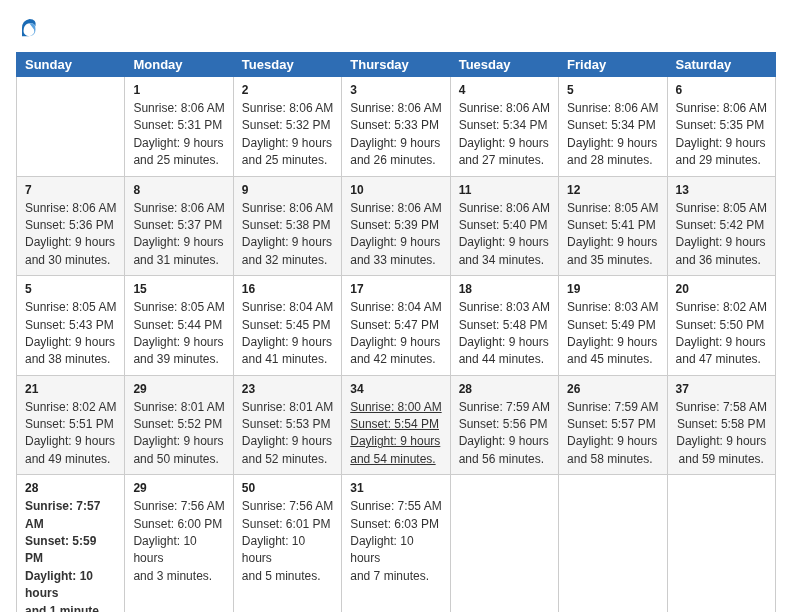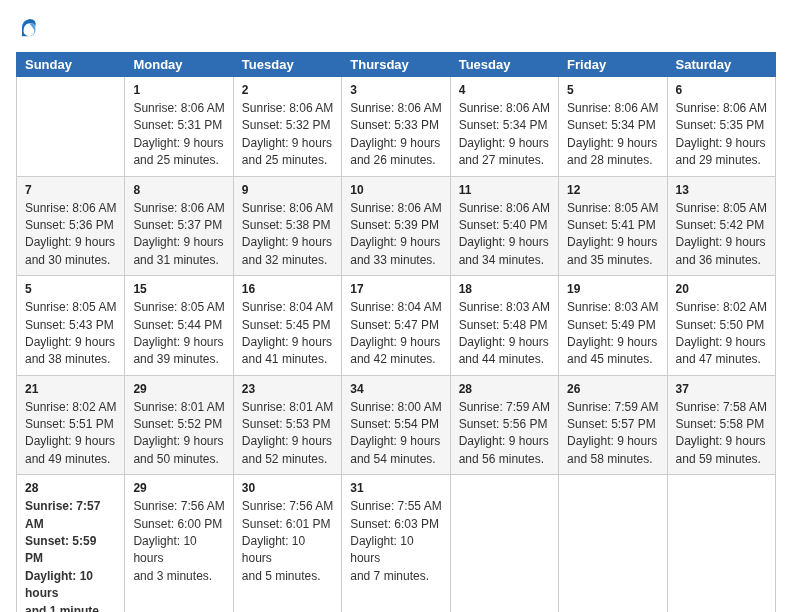--- a/index.html
+++ b/index.html
@@ -282,42 +282,42 @@
         </td>
         <td>
           <div class="day-num">23</div>
           <div class="day-info" style="white-space: pre-line;">Sunrise: 8:01 AM
 Sunset: 5:53 PM
 Daylight: 9 hours
 and 52 minutes.</div>
         </td>
         <td>
           <div class="day-num">34</div>
-          <div class="day-info" style="white-space: pre-line;">Sunrise: 8:00 AM
+          <div class="day-info" style="white-space: pre-line; text-decoration: underline;">Sunrise: 8:00 AM
 Sunset: 5:54 PM
 Daylight: 9 hours
 and 54 minutes.</div>
         </td>
         <td>
           <div class="day-num">28</div>
           <div class="day-info" style="white-space: pre-line;">Sunrise: 7:59 AM
 Sunset: 5:56 PM
 Daylight: 9 hours
 and 56 minutes.</div>
         </td>
         <td>
           <div class="day-num">26</div>
           <div class="day-info" style="white-space: pre-line;">Sunrise: 7:59 AM
 Sunset: 5:57 PM
 Daylight: 9 hours
 and 58 minutes.</div>
         </td>
         <td>
           <div class="day-num">37</div>
-          <div class="day-info" style="white-space: pre-line;">Sunrise: 7:58 AM
+          <div class="day-info" style="white-space: pre-line; text-align: center;">Sunrise: 7:58 AM
 Sunset: 5:58 PM
 Daylight: 9 hours
 and 59 minutes.</div>
         </td>
       </tr>
       <tr>
         <td>
           <div class="day-num">28</div>
           <div class="day-info" style="white-space: pre-line; font-weight: bold;">Sunrise: 7:57 AM
 Sunset: 5:59 PM
@@ -325,21 +325,21 @@
 and 1 minute.</div>
         </td>
         <td>
           <div class="day-num">29</div>
           <div class="day-info" style="white-space: pre-line;">Sunrise: 7:56 AM
 Sunset: 6:00 PM
 Daylight: 10 hours
 and 3 minutes.</div>
         </td>
         <td>
-          <div class="day-num">30</div>
+          <div class="day-num">50</div>
           <div class="day-info" style="white-space: pre-line;">Sunrise: 7:56 AM
 Sunset: 6:01 PM
 Daylight: 10 hours
 and 5 minutes.</div>
         </td>
         <td>
           <div class="day-num">31</div>
           <div class="day-info" style="white-space: pre-line;">Sunrise: 7:55 AM
 Sunset: 6:03 PM
 Daylight: 10 hours

